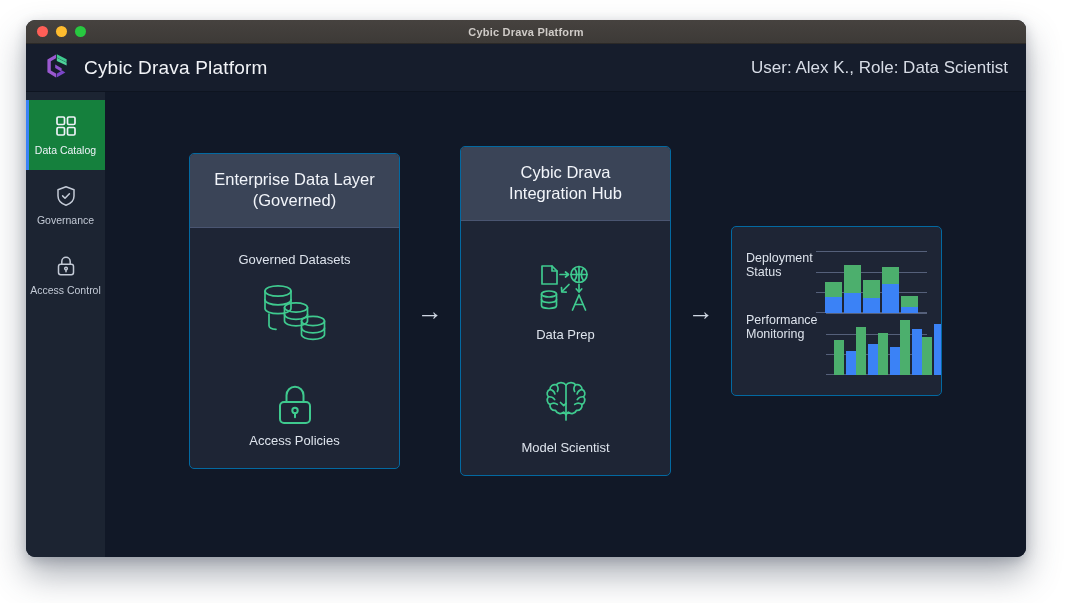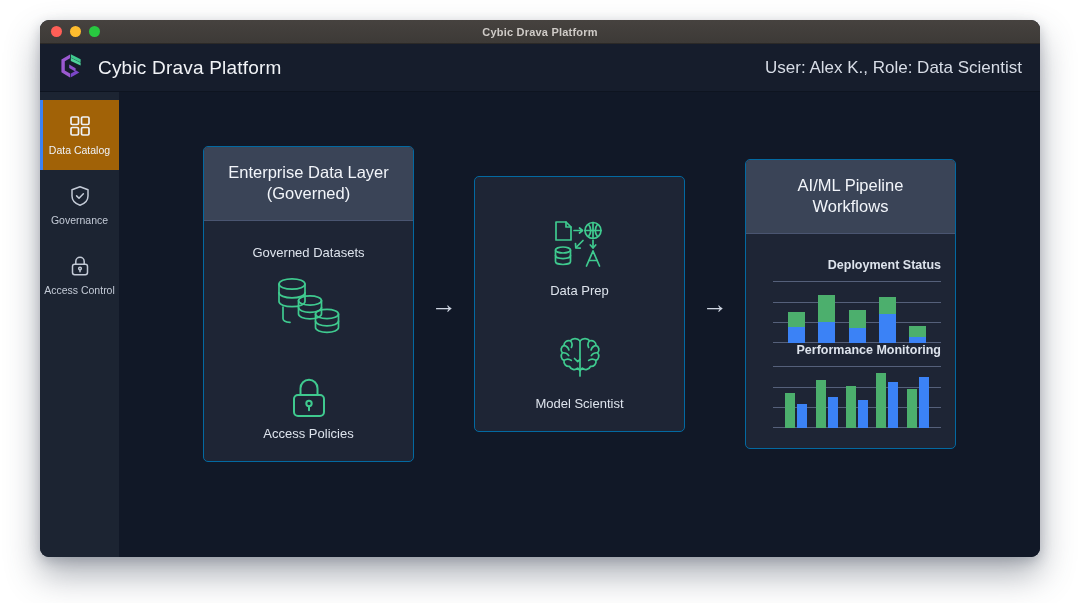--- a/index.html
+++ b/index.html
@@ -4,21 +4,21 @@
 <style>
   * { box-sizing: border-box; margin: 0; padding: 0; }
   html, body {
     width: 1080px; height: 603px;
     background: #ffffff;
     font-family: "Liberation Sans", sans-serif;
     overflow: hidden;
   }
   #app-window {
     position: absolute;
-    left: 40px; top: 20px;
+    left: 26px; top: 20px;
     width: 1000px; height: 537px;
     border-radius: 9px;
     overflow: hidden;
     background: #131a26;
     box-shadow: 0 18px 34px rgba(60,68,85,0.42), 0 4px 12px rgba(60,68,85,0.25);
     display: flex; flex-direction: column;
   }
   
   #titlebar {
     height: 24px; flex: 0 0 24px;
@@ -58,21 +58,21 @@
   }
   .side-item {
     position: relative;
     height: 70px;
     display: flex; flex-direction: column;
     align-items: center; justify-content: center;
     gap: 7px;
     color: #c3cad6;
   }
   .side-item .side-label { font-size: 10.5px; line-height: 1; white-space: nowrap; }
-  .side-item.active { background: #a16207; color: #eef2f8; }
+  .side-item.active { background: #15803d; color: #eef2f8; }
   .side-item.active::before {
     content: ""; position: absolute; left: 0; top: 0; bottom: 0;
     width: 3px; background: #3b82f6;
   }
   .side-item svg { display: block; }
   
   #main {
     flex: 1 1 auto;
     background: #111827;
     display: flex; align-items: flex-start; justify-content: center;
@@ -104,21 +104,21 @@
   }
   .feature { display: flex; flex-direction: column; align-items: center; }
   .feature-label { font-size: 13px; color: #dde3ec; }
   .icon-wrap { display: flex; align-items: center; justify-content: center; }
   .arrow {
     width: 60px; text-align: center;
     font-size: 26px; color: #cfd6e2; line-height: 1;
     user-select: none;
   }
   
-  .chart-block { width: 100%; display: flex; flex-direction: column; align-items: flex-end; font-weight: bold; }
+  .chart-block { width: 100%; display: flex; align-items: flex-start; }
   .chart-title { font-size: 12.5px; color: #dde3ec; margin-bottom: 9px; }
   .chart-area { position: relative; width: 168px; height: 62px; }
   .grid-line { position: absolute; left: 0; right: 0; height: 1px; background: #55607a; }
   .bars { position: absolute; left: 8px; right: 8px; bottom: 0; top: 0; display: flex; align-items: flex-end; }
   .bar-slot { flex: 1 1 0; display: flex; justify-content: center; align-items: flex-end; height: 100%; }
   .bar-stack { width: 17px; display: flex; flex-direction: column; justify-content: flex-end; height: 100%; }
   .seg-green { background: #4caf6d; width: 100%; }
   .seg-blue  { background: #3b82f6; width: 100%; }
   .grp { flex: 1 1 0; display: flex; justify-content: center; align-items: flex-end; gap: 2px; height: 100%; }
   .gbar { width: 10px; }
@@ -233,20 +233,24 @@
               </div>
               <div class="feature-label" style="margin-top:4px">Access Policies</div>
             </div>
 
           </div>
         </div>
 
         <div class="arrow">→</div>
 
         <div class="panel">
+          <div class="panel-head">
+            <div class="panel-head-title">Cybic Drava
+Integration Hub</div>
+          </div>
           <div class="panel-body">
 
             <div class="feature" style="margin-top:20px">
               <div class="icon-wrap">
                 <svg width="58" height="52" viewBox="0 0 58 52" fill="none" stroke="#3fca8f" stroke-width="1.7" stroke-linecap="round" stroke-linejoin="round">
                   <path d="M6 3 h10 l5 5 v13 H6 Z"></path>
                   <path d="M16 3 v5 h5"></path>
                   <path d="M24 11.5 h8"></path>
                     <path d="M29.5 9 l3 2.5 l-3 2.5"></path>
                   <circle cx="43" cy="11.5" r="8"></circle>
@@ -283,24 +287,20 @@
               </div>
               <div class="feature-label" style="margin-top:12px">Model Scientist</div>
             </div>
 
           </div>
         </div>
 
         <div class="arrow">→</div>
 
         <div class="panel">
-          <div class="panel-head">
-            <div class="panel-head-title">AI/ML Pipeline
-Workflows</div>
-          </div>
           <div class="panel-body">
 
             <div class="chart-block" style="margin-top:2px">
               <div class="chart-title">Deployment Status</div>
               <div class="chart-area" id="chart0">
                   <div class="grid-line" style="top: 0px;"></div>
                   <div class="grid-line" style="top: 20.74px;"></div>
                   <div class="grid-line" style="top: 40.87px;"></div>
                   <div class="grid-line" style="top: 61px;"></div>
                   <div class="bars">

